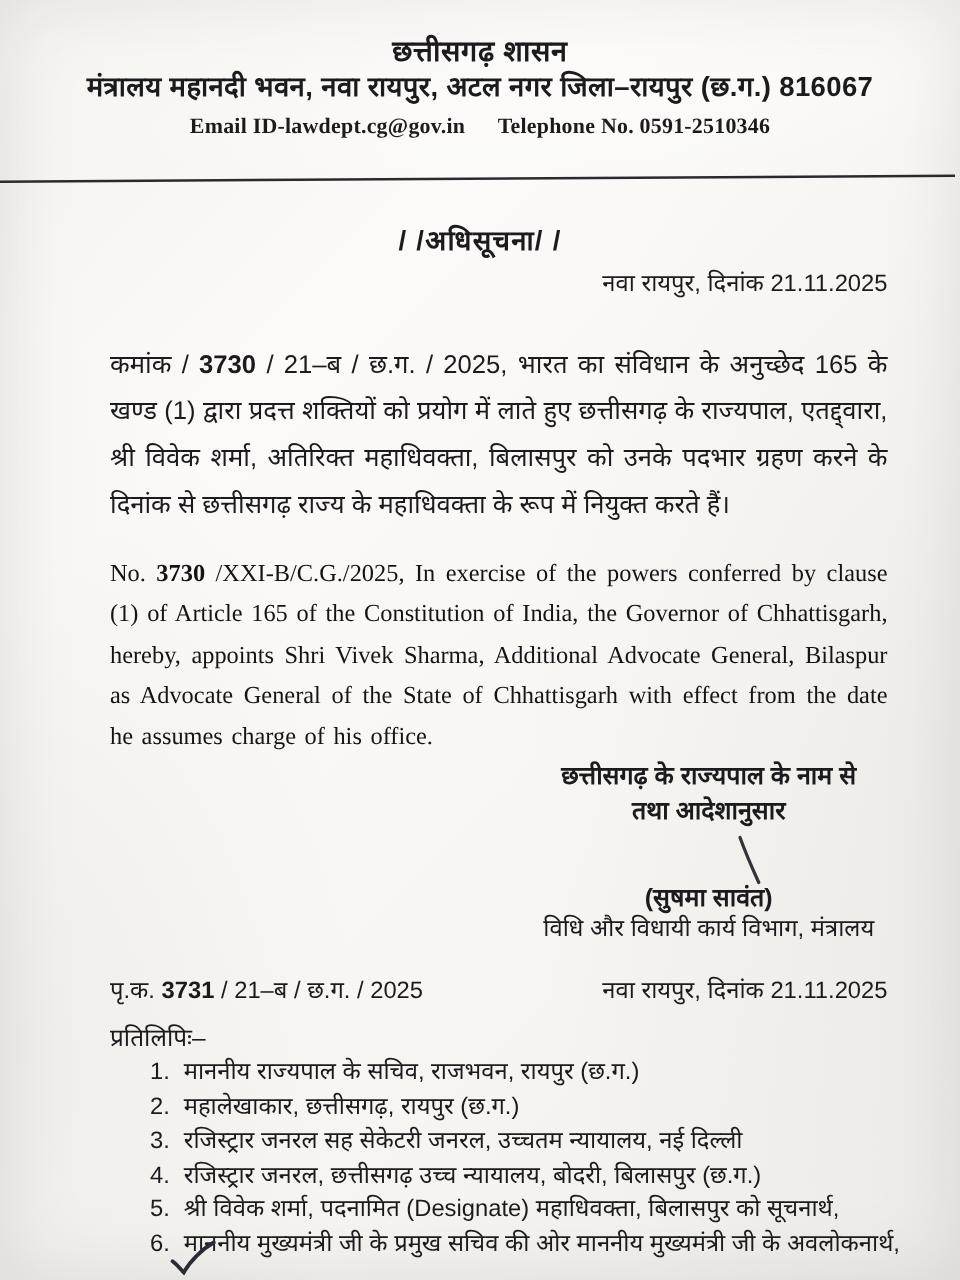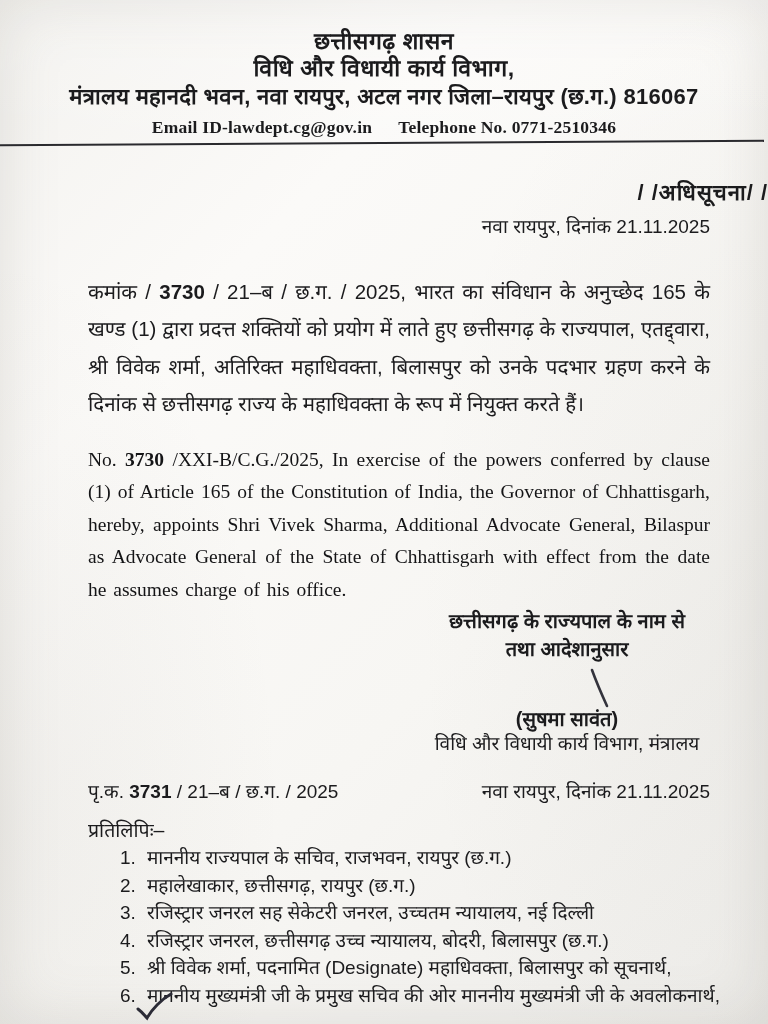--- a/index.html
+++ b/index.html
@@ -20,21 +20,21 @@
   .hdr .l1,.hdr .l2{font-size:23px;font-weight:700;letter-spacing:.5px;}
   .hdr .l3{font-size:22px;font-weight:700;letter-spacing:.3px;margin-top:1px;}
   .hdr .l4{font-family:"Liberation Serif", serif;font-size:17.5px;font-weight:700;margin-top:4px;letter-spacing:.2px;}
   .hdr .l4 .gap{display:inline-block;width:26px;}
   .rule{
     position:absolute;left:0;right:4px;top:142px;height:2.4px;
     background:#2a2a2e;transform:rotate(-.35deg);
   }
   .notif-heading{
     position:absolute;left:0;right:0;top:176px;
-    text-align:right;font-size:22px;font-weight:700;letter-spacing:1px;
+    text-align:center;font-size:22px;font-weight:700;letter-spacing:1px;
   }
   .dateline-top{
     position:absolute;right:58px;top:213px;
     font-size:19px;font-weight:500;
   }
   .para{position:absolute;left:88px;width:622px;text-align:justify;}
   .para-hindi{top:252px;font-size:20.5px;line-height:37.5px;font-weight:500;}
   .para-eng{
     top:424px;font-family:"Liberation Serif", serif;
     font-size:19.5px;line-height:32.6px;font-weight:400;color:#141416;
@@ -68,23 +68,22 @@
   }
 </style>
 </head>
 <body>
 
 <div class="page">
   <div class="noise"></div>
 
   <div class="hdr">
     <div class="l1">छत्तीसगढ़ शासन</div>
-    <div class="l2">विधि और विधायी कार्य विभाग,</div>
     <div class="l3">मंत्रालय महानदी भवन, नवा रायपुर, अटल नगर जिला–रायपुर (छ.ग.) 816067</div>
-    <div class="l4"><span>Email ID-lawdept.cg@gov.in</span><span class="gap"></span><span>Telephone No. 0771-2510346</span></div>
+    <div class="l4"><span>Email ID-lawdept.cg@gov.in</span><span class="gap"></span><span>Telephone No. 0591-2510346</span></div>
   </div>
 
   <div class="rule"></div>
 
   <div class="notif-heading">/ /अधिसूचना/ /</div>
   <div class="dateline-top">नवा रायपुर, दिनांक 21.11.2025</div>
 
   <p class="para para-hindi"><span>कमांक / </span><span class="bold-num">3730</span><span> / 21–ब / छ.ग. / 2025, भारत का संविधान के अनुच्छेद 165 के खण्ड (1) द्वारा प्रदत्त शक्तियों को प्रयोग में लाते हुए छत्तीसगढ़ के राज्यपाल, एतद्द्वारा, श्री विवेक शर्मा, अतिरिक्त महाधिवक्ता, बिलासपुर को उनके पदभार ग्रहण करने के दिनांक से छत्तीसगढ़ राज्य के महाधिवक्ता के रूप में नियुक्त करते हैं।</span></p>
 
   <p class="para para-eng"><span>No. </span><span class="bold-num">3730</span><span> /XXI-B/C.G./2025, In exercise of the powers conferred by clause (1) of Article 165 of the Constitution of India, the Governor of Chhattisgarh, hereby, appoints Shri Vivek Sharma, Additional Advocate General, Bilaspur as Advocate General of the State of Chhattisgarh with effect from the date he assumes charge of his office.</span></p>

